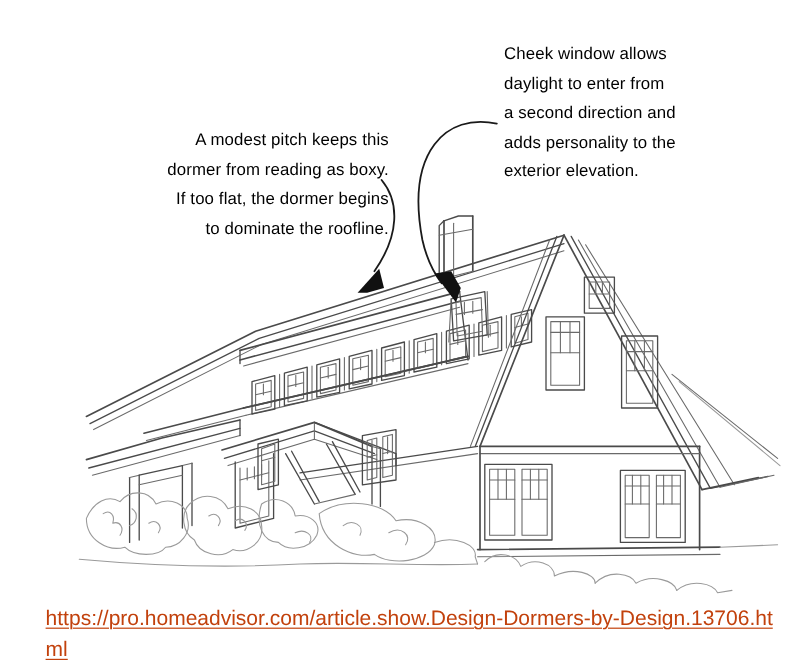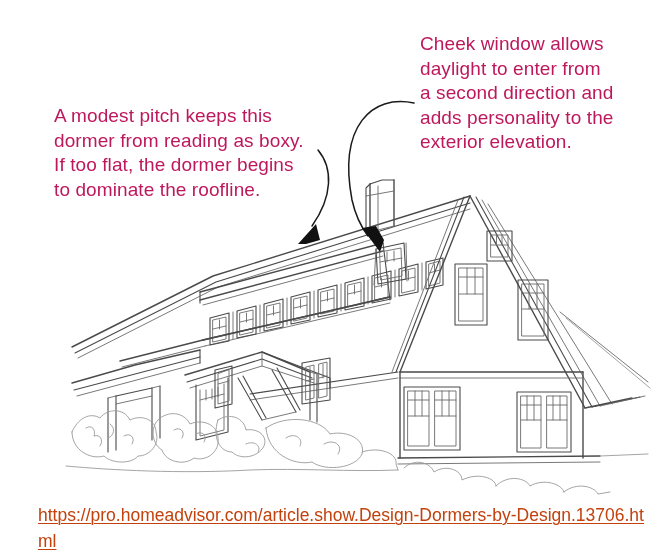--- a/index.html
+++ b/index.html
@@ -19,31 +19,32 @@
   #page {
     position: relative;
     width: 670px;
     height: 560px;
     background: #ffffff;
   }
 
   
   .annotation {
     position: absolute;
-    color: #be185d;
-    font-size: 19px;
+    color: #000000;
+    font-size: 14px;
     line-height: 24.5px;
     font-family: "Liberation Sans", sans-serif;
     letter-spacing: 0.1px;
     white-space: pre-line;
   }
   #ann-left {
     left: 54px;
     top: 104px;
     width: 270px;
+    text-align: right;
   }
   #ann-right {
     left: 420px;
     top: 32px;
     width: 215px;
   }
 
   
   #illustration {
     position: absolute;

